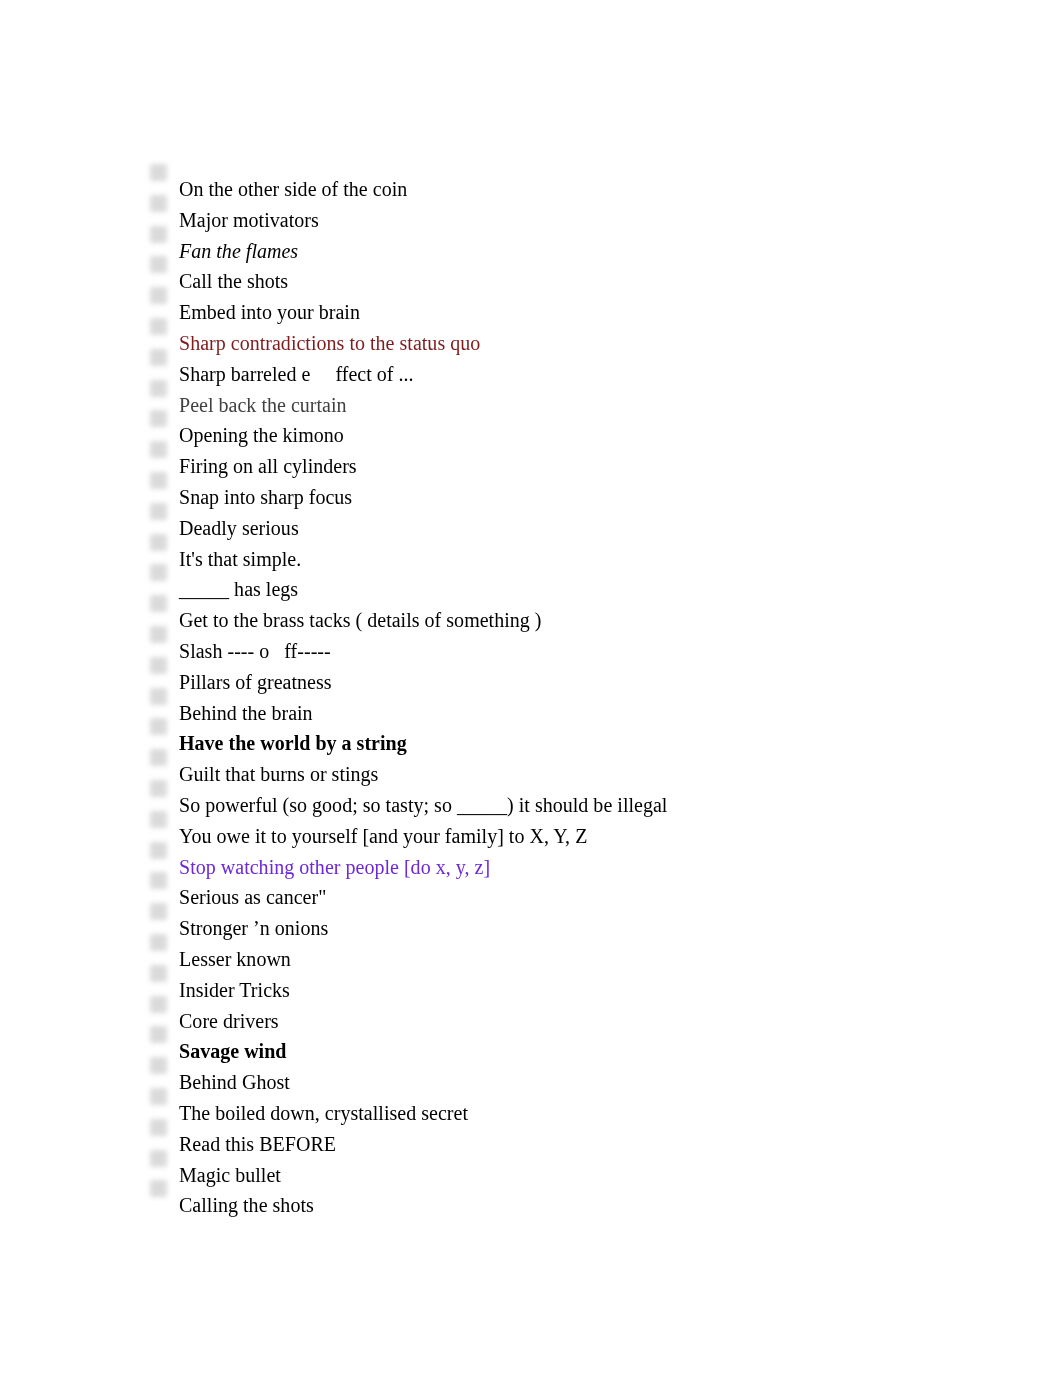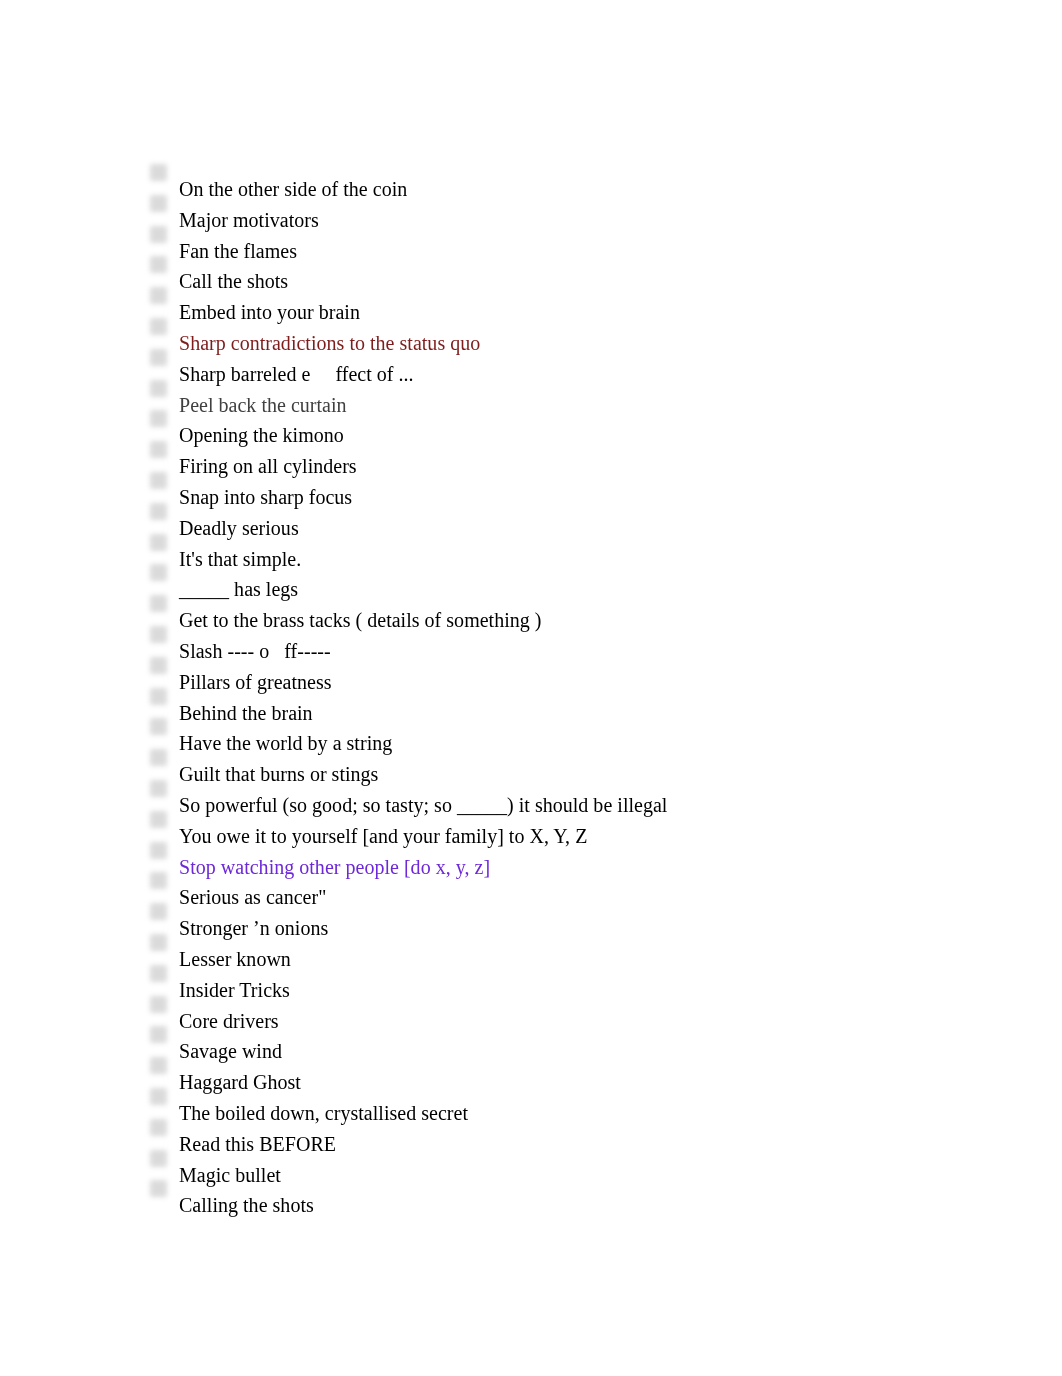--- a/index.html
+++ b/index.html
@@ -65,21 +65,21 @@
         <li class="phrase-item" style="height: 30.8px;">
           <span class="bullet-marker" style="left: 150px; background: rgb(217, 217, 217);"></span>
           <span class="phrase-text" style="left: 179px; line-height: 30.8px; color: rgb(0, 0, 0);">On the other side of the coin</span>
         </li>
         <li class="phrase-item" style="height: 30.8px;">
           <span class="bullet-marker" style="left: 150px; background: rgb(217, 217, 217);"></span>
           <span class="phrase-text" style="left: 179px; line-height: 30.8px; color: rgb(0, 0, 0);">Major motivators</span>
         </li>
         <li class="phrase-item" style="height: 30.8px;">
           <span class="bullet-marker" style="left: 150px; background: rgb(217, 217, 217);"></span>
-          <span class="phrase-text" style="left: 179px; line-height: 30.8px; color: rgb(0, 0, 0);">Fan the flames</span>
+          <span class="phrase-text" style="left: 179px; line-height: 30.8px; color: rgb(0, 0, 0); font-style: italic;">Fan the flames</span>
         </li>
         <li class="phrase-item" style="height: 30.8px;">
           <span class="bullet-marker" style="left: 150px; background: rgb(217, 217, 217);"></span>
           <span class="phrase-text" style="left: 179px; line-height: 30.8px; color: rgb(0, 0, 0);">Call the shots</span>
         </li>
         <li class="phrase-item" style="height: 30.8px;">
           <span class="bullet-marker" style="left: 150px; background: rgb(217, 217, 217);"></span>
           <span class="phrase-text" style="left: 179px; line-height: 30.8px; color: rgb(0, 0, 0);">Embed into your brain</span>
         </li>
         <li class="phrase-item" style="height: 30.8px;">
@@ -129,21 +129,21 @@
         <li class="phrase-item" style="height: 30.8px;">
           <span class="bullet-marker" style="left: 150px; background: rgb(217, 217, 217);"></span>
           <span class="phrase-text" style="left: 179px; line-height: 30.8px; color: rgb(0, 0, 0);">Pillars of greatness</span>
         </li>
         <li class="phrase-item" style="height: 30.8px;">
           <span class="bullet-marker" style="left: 150px; background: rgb(217, 217, 217);"></span>
           <span class="phrase-text" style="left: 179px; line-height: 30.8px; color: rgb(0, 0, 0);">Behind the brain</span>
         </li>
         <li class="phrase-item" style="height: 30.8px;">
           <span class="bullet-marker" style="left: 150px; background: rgb(217, 217, 217);"></span>
-          <span class="phrase-text" style="left: 179px; line-height: 30.8px; color: rgb(0, 0, 0);">Have the world by a string</span>
+          <span class="phrase-text" style="left: 179px; line-height: 30.8px; color: rgb(0, 0, 0); font-weight: bold;">Have the world by a string</span>
         </li>
         <li class="phrase-item" style="height: 30.8px;">
           <span class="bullet-marker" style="left: 150px; background: rgb(217, 217, 217);"></span>
           <span class="phrase-text" style="left: 179px; line-height: 30.8px; color: rgb(0, 0, 0);">Guilt that burns or stings</span>
         </li>
         <li class="phrase-item" style="height: 30.8px;">
           <span class="bullet-marker" style="left: 150px; background: rgb(217, 217, 217);"></span>
           <span class="phrase-text" style="left: 179px; line-height: 30.8px; color: rgb(0, 0, 0);">So powerful (so good; so tasty; so _____) it should be illegal</span>
         </li>
         <li class="phrase-item" style="height: 30.8px;">
@@ -169,25 +169,25 @@
         <li class="phrase-item" style="height: 30.8px;">
           <span class="bullet-marker" style="left: 150px; background: rgb(217, 217, 217);"></span>
           <span class="phrase-text" style="left: 179px; line-height: 30.8px; color: rgb(0, 0, 0);">Insider Tricks</span>
         </li>
         <li class="phrase-item" style="height: 30.8px;">
           <span class="bullet-marker" style="left: 150px; background: rgb(217, 217, 217);"></span>
           <span class="phrase-text" style="left: 179px; line-height: 30.8px; color: rgb(0, 0, 0);">Core drivers</span>
         </li>
         <li class="phrase-item" style="height: 30.8px;">
           <span class="bullet-marker" style="left: 150px; background: rgb(217, 217, 217);"></span>
-          <span class="phrase-text" style="left: 179px; line-height: 30.8px; color: rgb(0, 0, 0);">Savage wind</span>
-        </li>
-        <li class="phrase-item" style="height: 30.8px;">
-          <span class="bullet-marker" style="left: 150px; background: rgb(217, 217, 217);"></span>
-          <span class="phrase-text" style="left: 179px; line-height: 30.8px; color: rgb(0, 0, 0);">Haggard Ghost</span>
+          <span class="phrase-text" style="left: 179px; line-height: 30.8px; color: rgb(0, 0, 0); font-weight: bold;">Savage wind</span>
+        </li>
+        <li class="phrase-item" style="height: 30.8px;">
+          <span class="bullet-marker" style="left: 150px; background: rgb(217, 217, 217);"></span>
+          <span class="phrase-text" style="left: 179px; line-height: 30.8px; color: rgb(0, 0, 0);">Behind Ghost</span>
         </li>
         <li class="phrase-item" style="height: 30.8px;">
           <span class="bullet-marker" style="left: 150px; background: rgb(217, 217, 217);"></span>
           <span class="phrase-text" style="left: 179px; line-height: 30.8px; color: rgb(0, 0, 0);">The boiled down, crystallised secret</span>
         </li>
         <li class="phrase-item" style="height: 30.8px;">
           <span class="bullet-marker" style="left: 150px; background: rgb(217, 217, 217);"></span>
           <span class="phrase-text" style="left: 179px; line-height: 30.8px; color: rgb(0, 0, 0);">Read this BEFORE</span>
         </li>
         <li class="phrase-item" style="height: 30.8px;">

